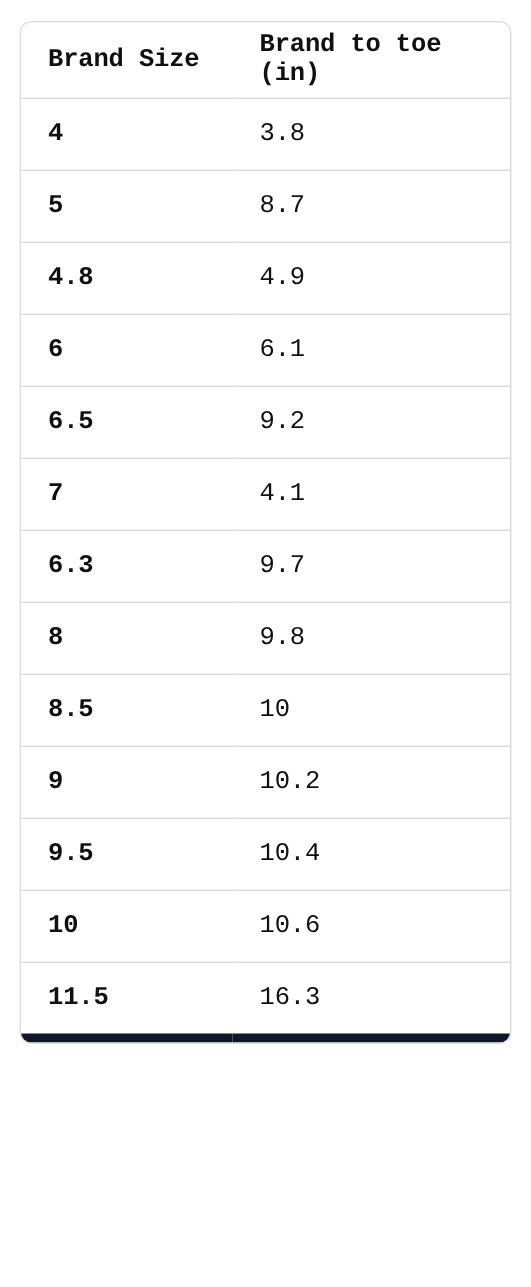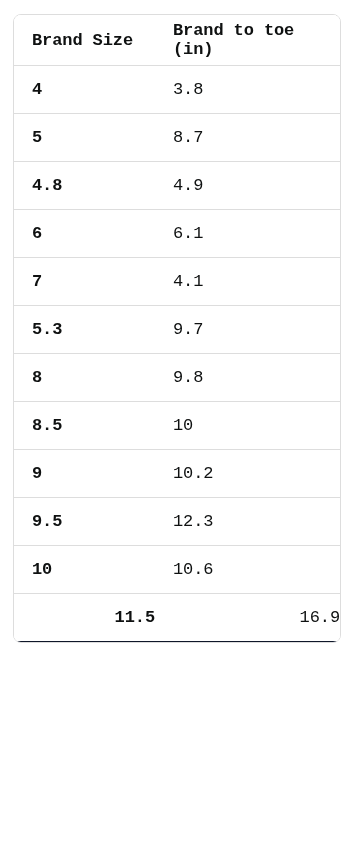--- a/index.html
+++ b/index.html
@@ -80,22 +80,21 @@
     font-weight: 700;
     padding-left: 18px;
   }
   table.size-table tbody td.cell-heel {
     font-weight: 400;
     padding-left: 18px;
   }
 
   
   table.size-table tbody tr:last-child td {
-    border-bottom: 1px solid #0f172a;
-    text-align: right;
+    border-bottom: 6px solid #0f172a;
   }
 </style>
 </head>
 <body>
 
 <div class="page">
 
   <div class="size-table-wrap">
     <table class="size-table">
       <colgroup>
@@ -119,48 +118,52 @@
         </tr>
         <tr>
           <td class="cell-brand">4.8</td>
           <td class="cell-heel">4.9</td>
         </tr>
         <tr>
           <td class="cell-brand">6</td>
           <td class="cell-heel">6.1</td>
         </tr>
         <tr>
+          <td class="cell-brand">6.5</td>
+          <td class="cell-heel">9.2</td>
+        </tr>
+        <tr>
           <td class="cell-brand">7</td>
           <td class="cell-heel">4.1</td>
         </tr>
         <tr>
-          <td class="cell-brand">5.3</td>
+          <td class="cell-brand">6.3</td>
           <td class="cell-heel">9.7</td>
         </tr>
         <tr>
           <td class="cell-brand">8</td>
           <td class="cell-heel">9.8</td>
         </tr>
         <tr>
           <td class="cell-brand">8.5</td>
           <td class="cell-heel">10</td>
         </tr>
         <tr>
           <td class="cell-brand">9</td>
           <td class="cell-heel">10.2</td>
         </tr>
         <tr>
           <td class="cell-brand">9.5</td>
-          <td class="cell-heel">12.3</td>
+          <td class="cell-heel">10.4</td>
         </tr>
         <tr>
           <td class="cell-brand">10</td>
           <td class="cell-heel">10.6</td>
         </tr>
         <tr>
           <td class="cell-brand">11.5</td>
-          <td class="cell-heel">16.9</td>
+          <td class="cell-heel">16.3</td>
         </tr>
       </tbody>
     </table>
   </div>
 
 </div>
 
 </body></html>

